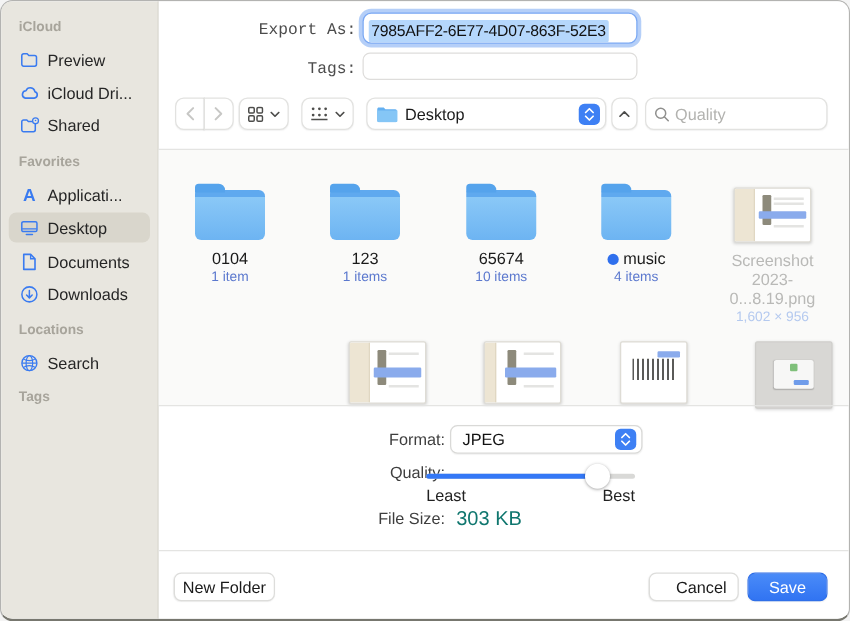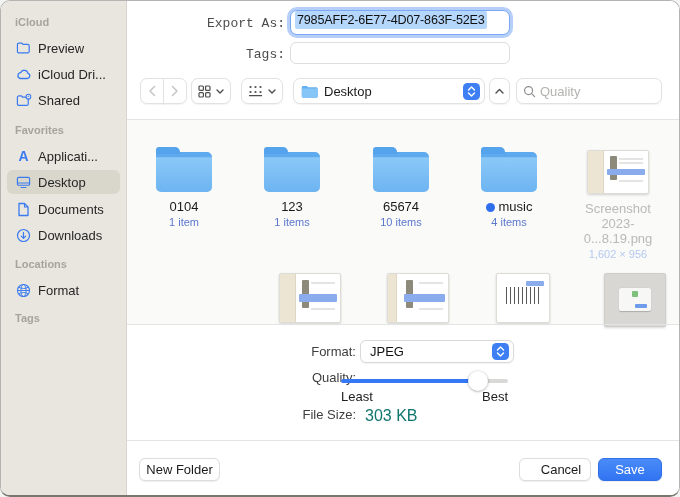--- a/index.html
+++ b/index.html
@@ -19,21 +19,21 @@
   .appA{color:#3a7bf0;font-size:14px;font-weight:700;}
 
   
   .main{position:absolute;left:126px;top:0;right:0;bottom:0;background:#fff;}
   .sep{position:absolute;left:0;right:0;height:1px;background:#e4e4e2;}
 
   .lbl{position:absolute;font-size:13px;color:#4c4c4c;text-align:right;width:100px;left:58px;font-family:Liberation Mono, monospace;}
   .field{position:absolute;left:163px;width:220px;background:#fff;border:1px solid #dedddb;
     border-radius:6px;box-sizing:border-box;}
   .export-field{top:9px;height:25px;border:1px solid #7aa8f3;border-radius:7px;
-    box-shadow:0 0 0 3px #b5cff8;display:flex;align-items:flex-start;padding:0 4px;overflow:hidden;}
+    box-shadow:0 0 0 3px #b5cff8;display:flex;align-items:flex-end;padding:0 4px;overflow:hidden;}
   .export-field .sel{background:#b5d7fc;font-size:12.6px;color:#111;white-space:nowrap;
     padding:2px 2px;border-radius:2px;letter-spacing:-0.2px;}
   .tags-field{top:41px;height:22px;}
   .tags-field input{width:100%;height:100%;border:0;outline:0;background:transparent;
     font:13px "Liberation Sans",sans-serif;padding:0 7px;box-sizing:border-box;}
 
   
   .tbtn{position:absolute;top:77px;height:26px;background:#fff;border:1px solid #e2e2e0;
     border-radius:7px;display:flex;align-items:center;justify-content:center;gap:5px;
     box-sizing:border-box;box-shadow:0 .5px 1px rgba(0,0,0,.05);}
@@ -190,21 +190,21 @@
 
     <div class="sb-row" style="top:277px">
       <span class="sb-ic">
         <svg width="15" height="15" viewBox="0 0 16 16">
             <circle cx="8" cy="8" r="6.4" fill="none" stroke="#3a7bf0" stroke-width="1.2"></circle>
             <ellipse cx="8" cy="8" rx="2.8" ry="6.4" fill="none" stroke="#3a7bf0" stroke-width="1"></ellipse>
             <line x1="1.8" y1="8" x2="14.2" y2="8" stroke="#3a7bf0" stroke-width="1"></line>
             <path d="M3 4.4c1.3 1 3 1.5 5 1.5s3.7-.5 5-1.5M3 11.6c1.3-1 3-1.5 5-1.5s3.7.5 5 1.5" fill="none" stroke="#3a7bf0" stroke-width="1"></path>
           </svg>
       </span>
-      <span>Format</span>
+      <span>Search</span>
     </div>
 
     <div class="sb-h" style="top:311px">Tags</div>
   </aside>
 
   <div class="main">
 
     <div class="lbl" style="top:15px">Export As:</div>
     <div class="field export-field">
       <span class="sel">7985AFF2-6E77-4D07-863F-52E3</span>

